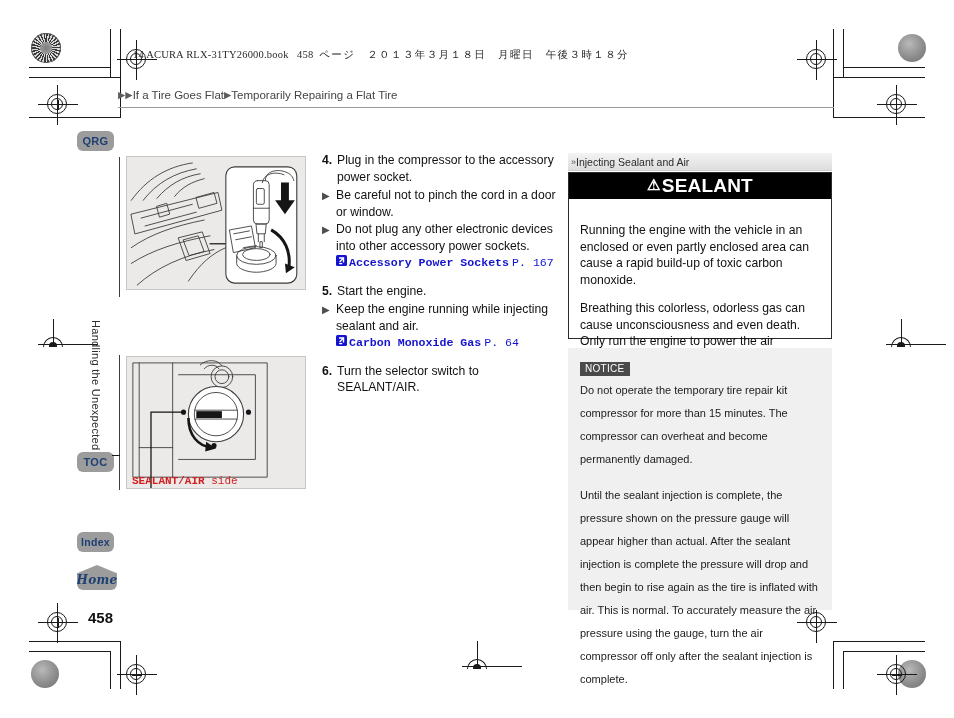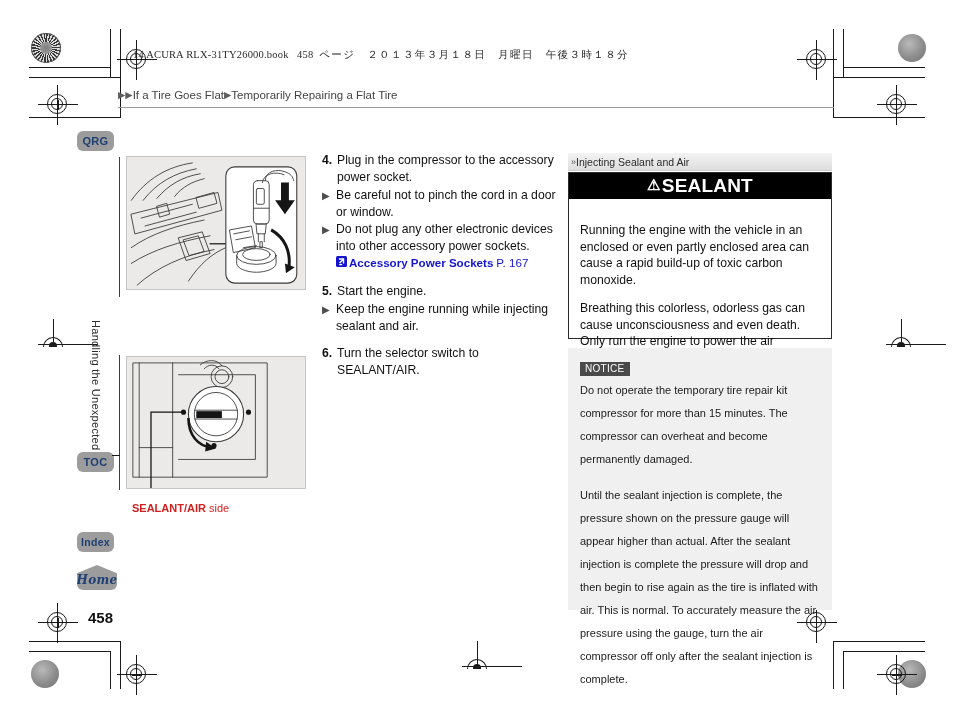--- a/index.html
+++ b/index.html
@@ -65,32 +65,32 @@
   .vrule{position:absolute;width:1px;background:#3d3d3d;}
 
   .pagenum{position:absolute;left:88px;top:609px;font-size:15px;font-weight:bold;color:#111;}
 
   
   .fig{position:absolute;background:#eceae9;border:1px solid #c8c6c5;box-sizing:border-box;}
   #fig-socket{left:126px;top:156px;width:180px;height:134px;}
   #fig-switch{left:126px;top:356px;width:180px;height:133px;}
   .fig svg{display:block;width:100%;height:100%;}
 
-  .caption{position:absolute;left:132px;top:502px;font-size:11px;font-weight:bold;color:#d21f1f;}
+  .caption{position:absolute;left:132px;top:475px;font-size:11px;font-weight:bold;color:#d21f1f;font-family:Liberation Mono, monospace;}
   .caption .sub{color:#d21f1f;font-weight:normal;}
 
   
   .steps{position:absolute;left:322px;top:152px;width:236px;font-size:12.2px;color:#111;line-height:16.5px;}
   .step{display:flex;margin-bottom:2px;}
   .step .num{font-weight:bold;min-width:15px;flex:0 0 15px;}
   .step .body{flex:1;}
   .bullet{display:flex;margin-top:1px;}
   .bullet .tri{flex:0 0 14px;color:#4d4d4d;font-size:10px;line-height:17px;}
   .bullet .btext{flex:1;}
-  .xref{display:flex;align-items:baseline;margin-top:1px;padding-left:14px;}
+  .xref{display:flex;align-items:baseline;margin-top:1px;padding-left:14px;font-family:Liberation Mono, monospace;}
   .xref .licon{flex:0 0 13px;}
   .xref .ltext{color:#1414cf;font-weight:bold;font-size:11.6px;}
   .xref .lpage{color:#1414cf;font-weight:normal;font-size:11.6px;margin-left:3px;}
   .gap{height:11px;}
   .b{font-weight:normal;}
 
   
   .rhead{position:absolute;left:568px;top:153px;width:264px;height:18px;
     background:linear-gradient(to bottom,#f3f3f3 0%,#dedede 100%);
     border-bottom:1px solid #cfcfcf;box-sizing:border-box;
@@ -340,20 +340,32 @@
     <div class="gap"></div>
 
     <div class="step">
       <span class="num">5.</span>
       <span class="body">Start the engine.</span>
     </div>
     <div class="bullet">
       <span class="tri">▶</span>
       <span class="btext">Keep the engine running while injecting sealant and air.</span>
     </div>
+    <div class="xref">
+      <span class="licon">
+        <svg width="11" height="11" viewBox="0 0 11 11">
+            <rect width="11" height="11" rx="1.5" fill="#1414cf"></rect>
+            <path d="M3 3 L7.5 3 L7.5 7.5" fill="none" stroke="#fff" stroke-width="1.4"></path>
+            <path d="M7.5 3 L3.6 6.9" stroke="#fff" stroke-width="1.4"></path>
+            <path d="M3.2 8.6 L6.2 8.6" stroke="#fff" stroke-width="1.3"></path>
+          </svg>
+      </span>
+      <span class="ltext">Carbon Monoxide Gas</span>
+      <span class="lpage">P. 64</span>
+    </div>
 
     <div class="gap"></div>
 
     <div class="step">
       <span class="num">6.</span>
       <span class="body"><span>Turn the selector switch to </span><span class="b">SEALANT/AIR.</span></span>
     </div>
   </div>
 
   <div class="rhead">

